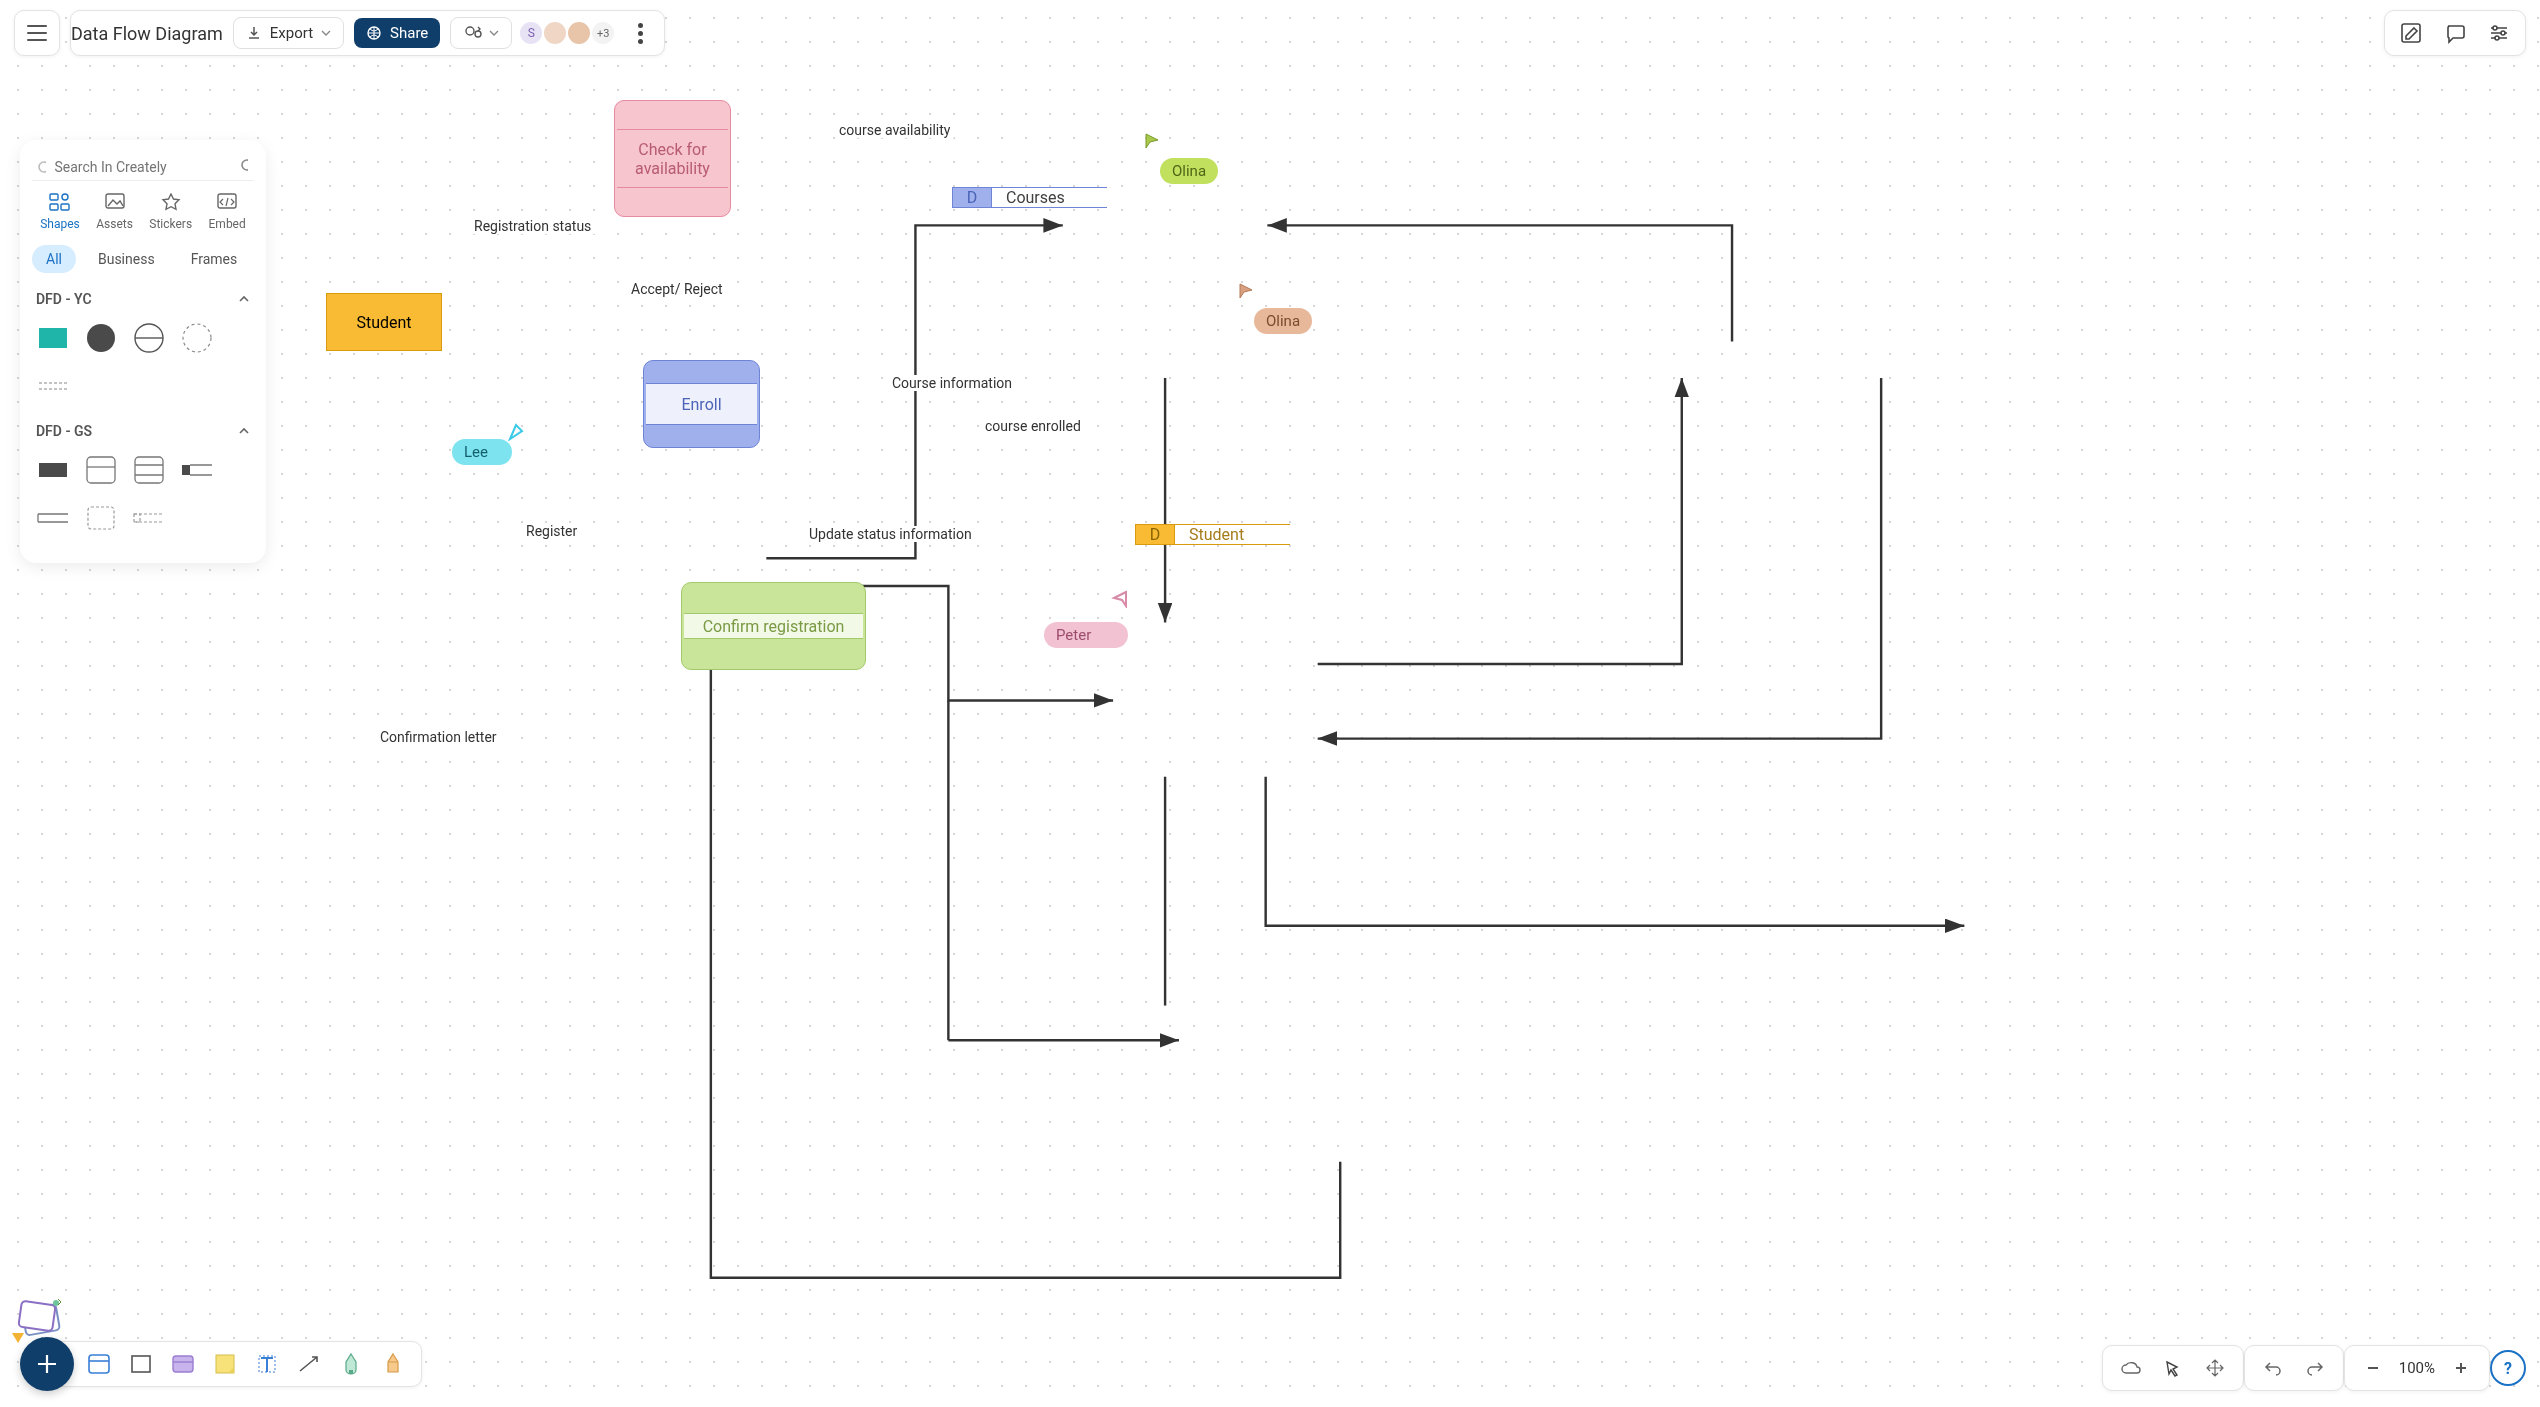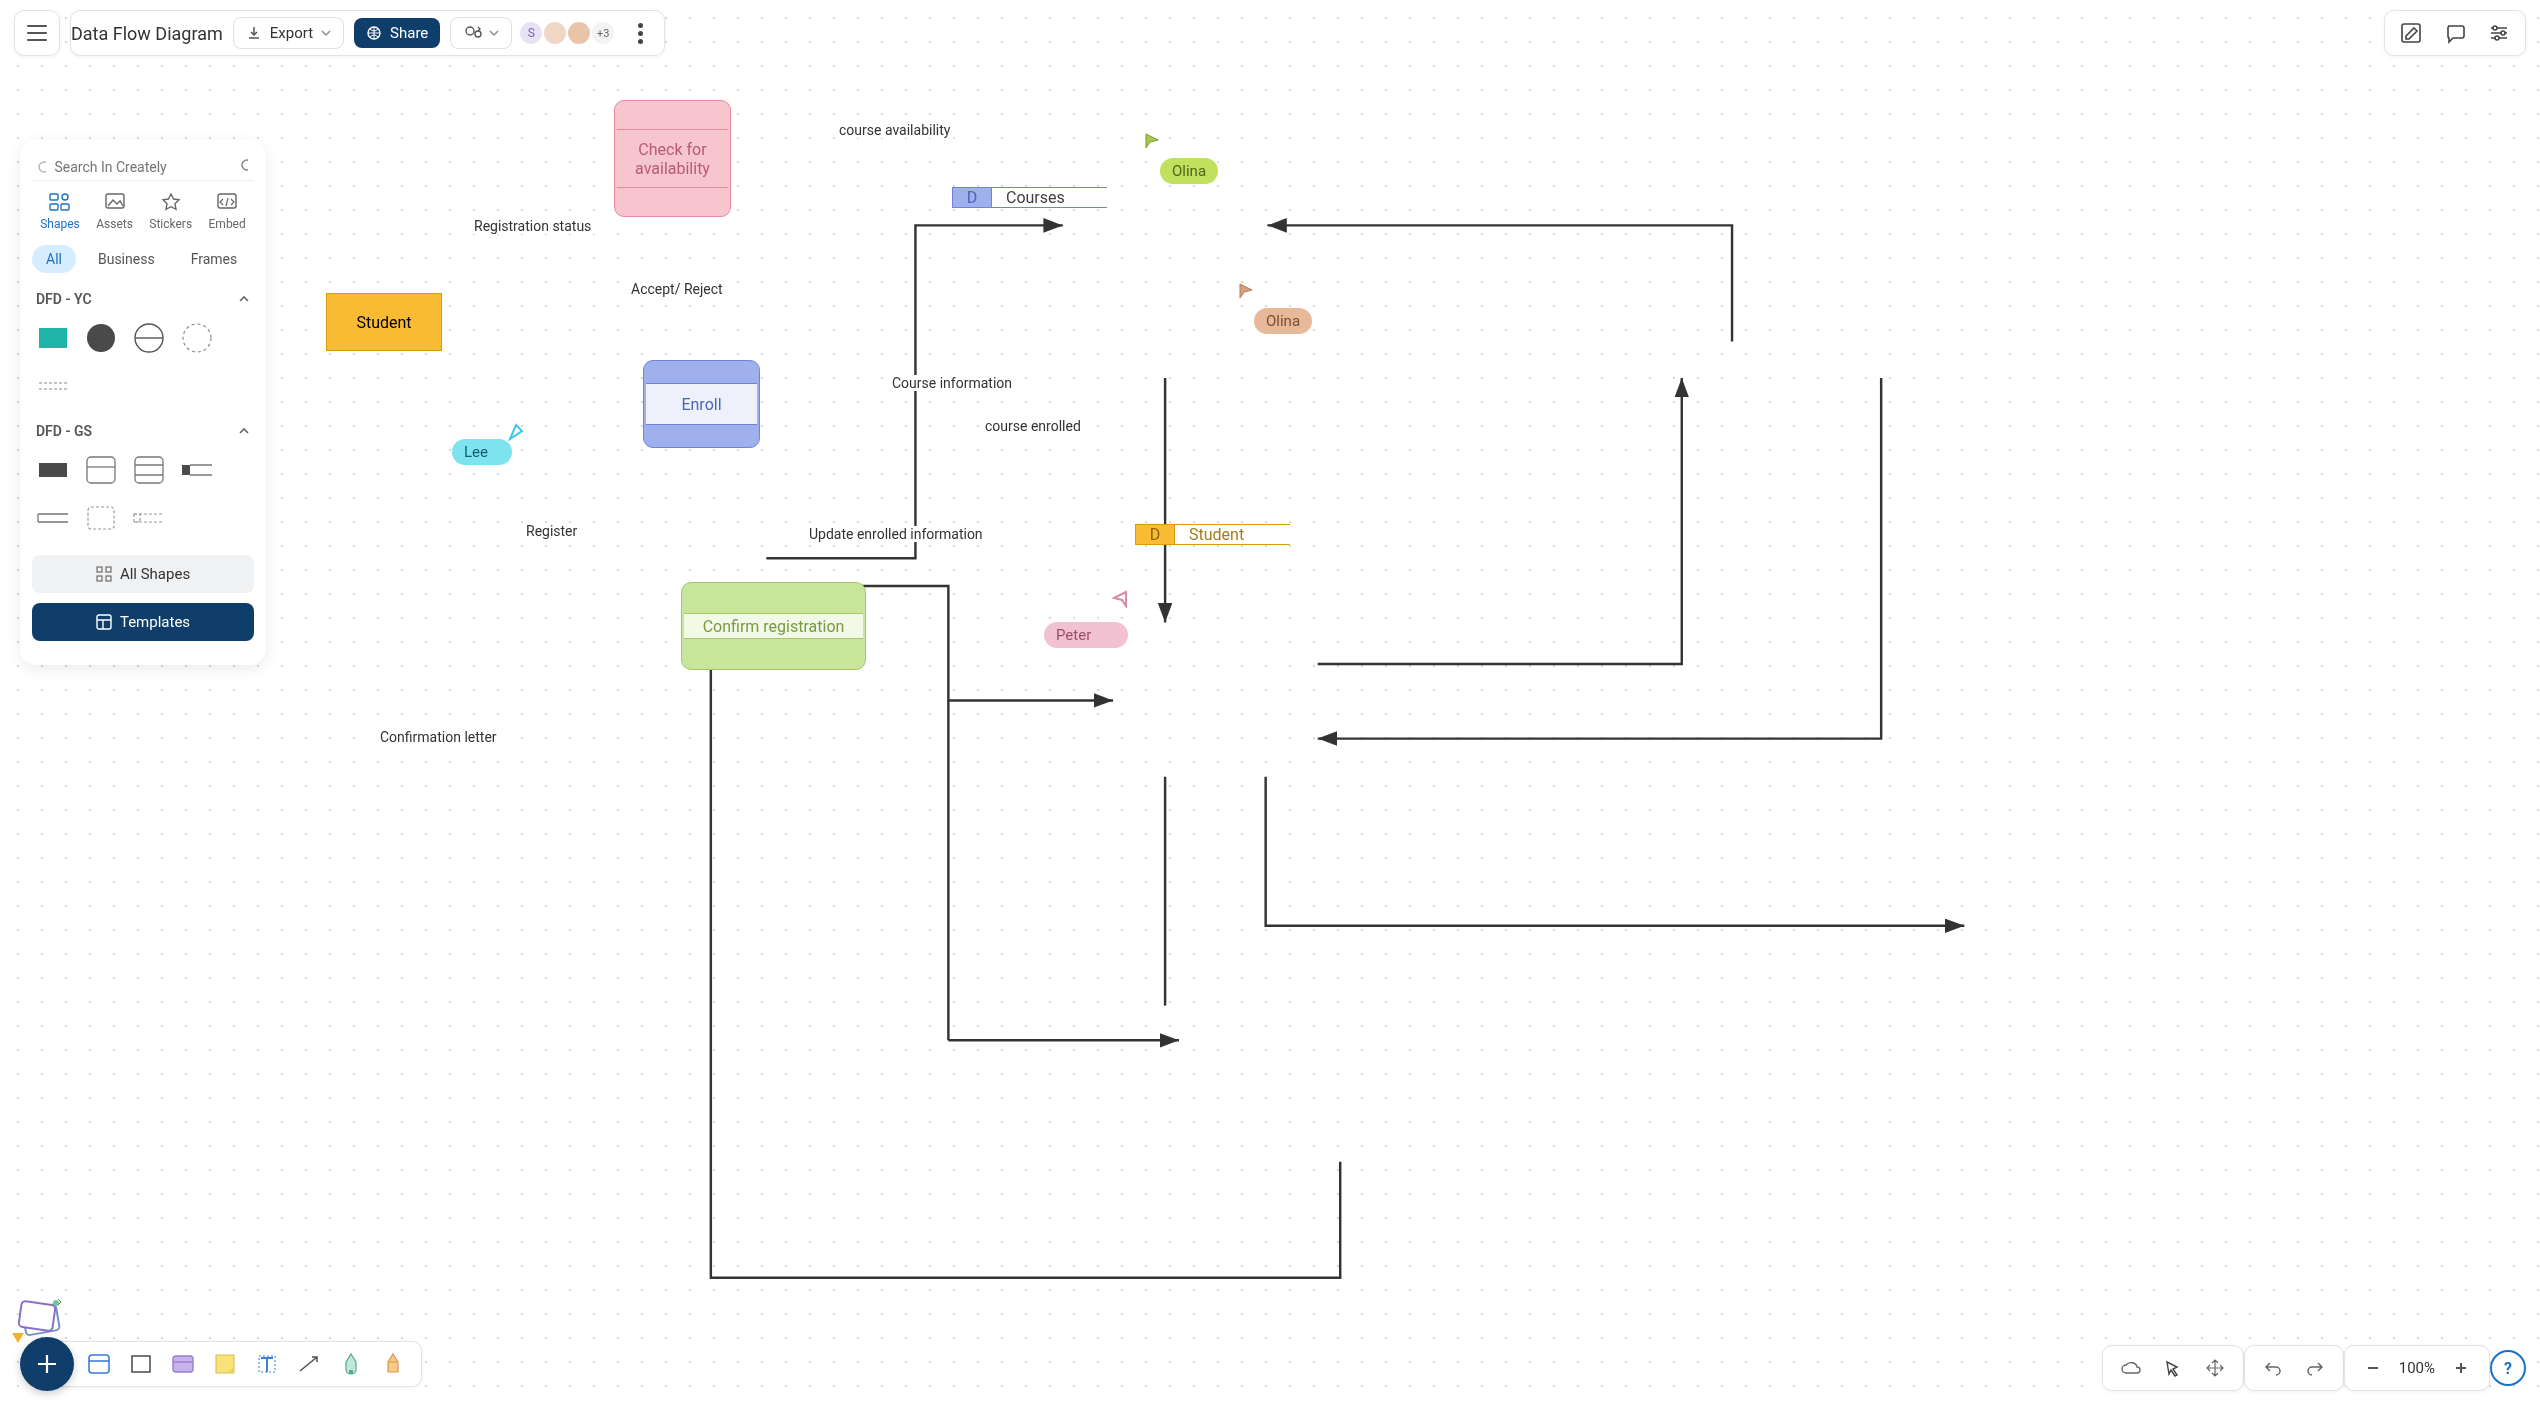--- a/index.html
+++ b/index.html
@@ -117,21 +117,21 @@
   </g>
 </svg>
 
 <div class="flow-label" style="left:470px; top:218px;">Registration status</div>
 <div class="flow-label" style="left:627px; top:281px;">Accept/ Reject</div>
 <div class="flow-label" style="left:522px; top:523px;">Register</div>
 <div class="flow-label" style="left:376px; top:729px;">Confirmation letter</div>
 <div class="flow-label" style="left:835px; top:122px;">course availability</div>
 <div class="flow-label" style="left:888px; top:375px;">Course information</div>
 <div class="flow-label" style="left:981px; top:418px;">course enrolled</div>
-<div class="flow-label" style="left:805px; top:526px;">Update enrolled information</div>
+<div class="flow-label" style="left:805px; top:526px;">Update status information</div>
 
 <div class="node entity" style="left:326px; top:293px; width:116px; height:58px; background:#f8bb33; border:1px solid #d99a10;">
   <span>Student</span>
 </div>
 
 <div class="node process" style="left:614px; top:100px; width:117px; height:117px; background:#f6c5cd; border:1.5px solid #e68aa0;">
   <div class="inner" style="top:28px; bottom:28px; border-color:#e68aa0;">
     <span style="color:#b85b74; padding:0 8px;">Check for availability</span>
   </div>
 </div>
@@ -391,38 +391,20 @@
         </svg>
       </div>
     <div class="shp">
         <svg width="34" height="14">
           <path d="M2,3 h28 M2,11 h28" stroke="#999" stroke-width="1.2" stroke-dasharray="3,2"></path>
           <rect x="2" y="3" width="6" height="8" fill="none" stroke="#999" stroke-width="1.2" stroke-dasharray="3,2"></rect>
         </svg>
       </div>
   </div>
 
-  <div class="btn-row">
-    <button class="wide-btn light">
-      <svg width="16" height="16">
-          <rect x="1" y="1" width="5" height="5" stroke="#555" fill="none"></rect>
-          <rect x="10" y="1" width="5" height="5" stroke="#555" fill="none"></rect>
-          <rect x="1" y="10" width="5" height="5" stroke="#555" fill="none"></rect>
-          <rect x="10" y="10" width="5" height="5" stroke="#555" fill="none"></rect>
-        </svg>
-      <span>All Shapes</span>
-    </button>
-    <button class="wide-btn primary">
-      <svg width="16" height="16">
-          <rect x="1" y="1" width="14" height="14" rx="2" stroke="#fff" fill="none" stroke-width="1.4"></rect>
-          <path d="M1,6 h14 M7,6 v9" stroke="#fff" stroke-width="1.4"></path>
-        </svg>
-      <span>Templates</span>
-    </button>
-  </div>
 </div>
 
 <div class="stack-deco">
   <svg width="60" height="46">
       <rect x="14" y="10" width="34" height="26" rx="4" fill="#fff" stroke="#7a8fc4" stroke-width="2" transform="rotate(-10 30 23)"></rect>
       <rect x="10" y="6" width="34" height="26" rx="4" fill="#fff" stroke="#8a6fc4" stroke-width="2" transform="rotate(8 27 19)"></rect>
       <polygon points="2,36 14,36 8,46" fill="#f2b233"></polygon>
       <circle cx="46" cy="6" r="3" fill="#6fc49a"></circle>
       <path d="M48,2 l3,3 l-3,3" stroke="#5a8f3a" fill="none"></path>
     </svg>

